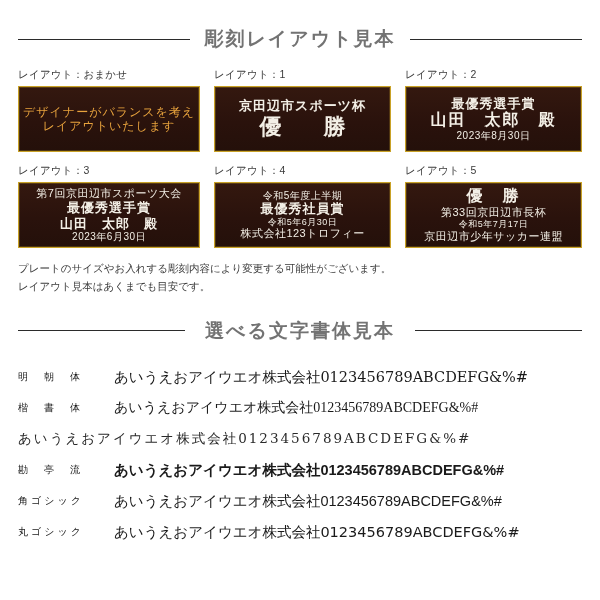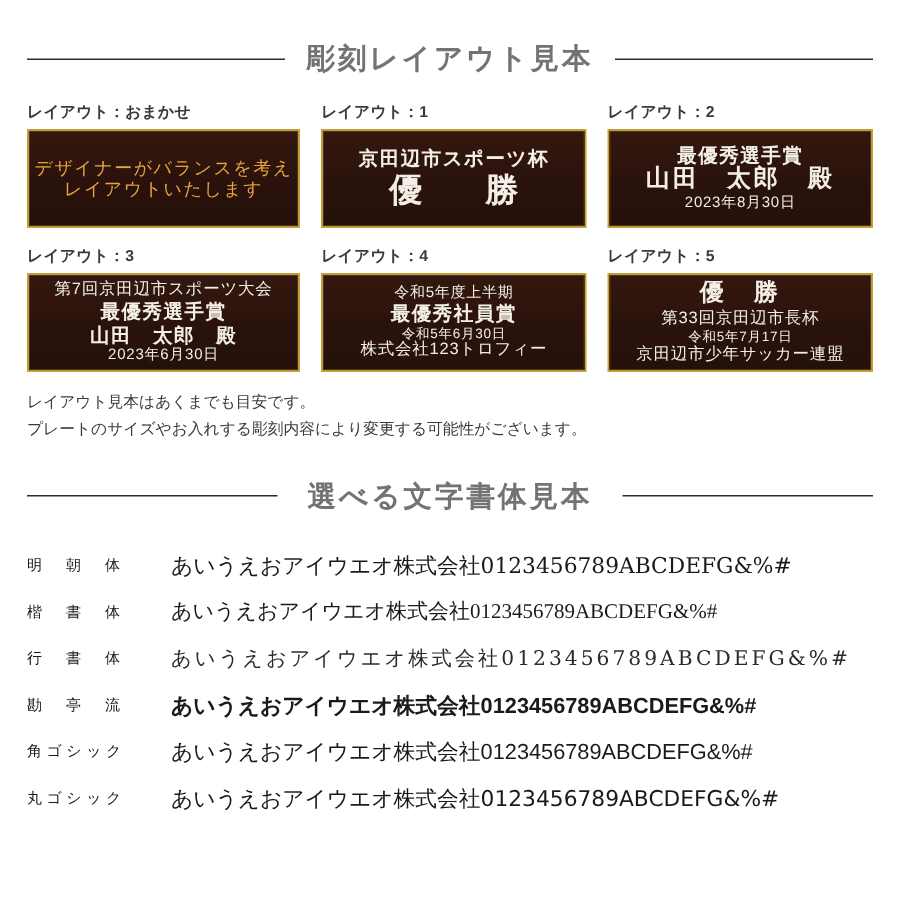--- a/index.html
+++ b/index.html
@@ -51,21 +51,20 @@
     display: grid;
     grid-template-columns: repeat(3, 1fr);
     column-gap: 14px;
     row-gap: 12px;
   }
   .cell-label {
     font-size: 10.5px;
     color: #3a3a3a;
     margin-bottom: 4px;
     letter-spacing: 0.2px;
-    font-weight: bold;
   }
   .plate {
     background: #2b1410;
     background: linear-gradient(180deg, #34180f 0%, #2a120c 55%, #24100a 100%);
     border: 1px solid #c9a227;
     box-shadow: inset 0 0 0 1px rgba(201,162,39,0.25);
     height: 66px;
     display: flex;
     flex-direction: column;
     align-items: center;
@@ -192,41 +191,40 @@
         <div class="ln s16">優　勝</div>
         <div class="ln s11">第33回京田辺市長杯</div>
         <div class="ln s9">令和5年7月17日</div>
         <div class="ln s11">京田辺市少年サッカー連盟</div>
       </div>
     </div>
 
   </div>
 
   <div class="notes">
+    <div>プレートのサイズやお入れする彫刻内容により変更する可能性がございます。</div>
     <div>レイアウト見本はあくまでも目安です。</div>
-    <div>プレートのサイズやお入れする彫刻内容により変更する可能性がございます。</div>
   </div>
 
   <div class="section-head head2" style="margin-top:22px;gap:20px;">
     <div class="rule"></div>
     <div class="title">選べる文字書体見本</div>
     <div class="rule"></div>
   </div>
 
   <div class="fonts">
     <div class="font-row">
       <div class="font-name">明　朝　体</div>
       <div class="font-sample f-mincho">あいうえおアイウエオ株式会社0123456789ABCDEFG&amp;%#</div>
     </div>
     <div class="font-row">
       <div class="font-name">楷　書　体</div>
       <div class="font-sample f-kaisho">あいうえおアイウエオ株式会社0123456789ABCDEFG&amp;%#</div>
     </div>
     <div class="font-row">
-      <div class="font-name">行　書　体</div>
       <div class="font-sample f-gyosho">あいうえおアイウエオ株式会社0123456789ABCDEFG&amp;%#</div>
     </div>
     <div class="font-row">
       <div class="font-name">勘　亭　流</div>
       <div class="font-sample f-kantei">あいうえおアイウエオ株式会社0123456789ABCDEFG&amp;%#</div>
     </div>
     <div class="font-row">
       <div class="font-name">角ゴシック</div>
       <div class="font-sample f-kaku">あいうえおアイウエオ株式会社0123456789ABCDEFG&amp;%#</div>
     </div>

